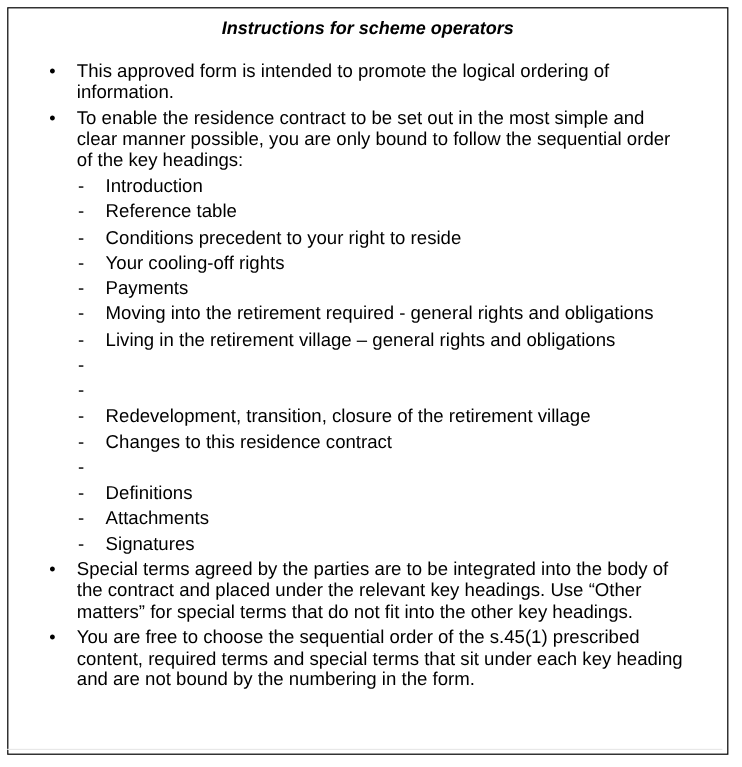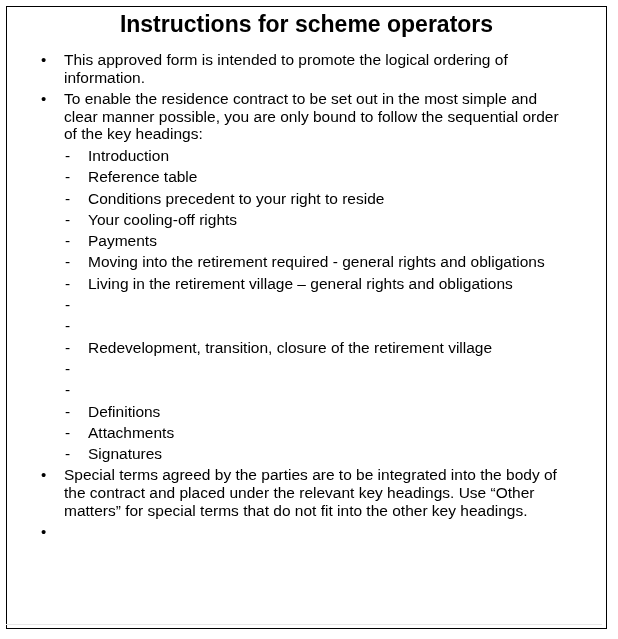--- a/index.html
+++ b/index.html
@@ -24,22 +24,23 @@
       border: 1.5px solid #000000;
       box-sizing: border-box;
       background: #ffffff;
     }
     .title {
       position: absolute;
       left: 0;
       right: 0;
       top: 5px;
       text-align: center;
-      font-size: 23px;
+      font-size: 15px;
       font-weight: bold;
+      font-style: italic;
       line-height: 24px;
     }
     .content {
       position: absolute;
       left: 0;
       top: 44px;
       width: 100%;
       font-size: 15.5px;
       line-height: 17.6px;
     }
@@ -101,31 +102,32 @@
       <div class="sub-item"><span class="sub-dash">-</span><span>Introduction</span></div>
       <div class="sub-item"><span class="sub-dash">-</span><span>Reference table</span></div>
       <div class="sub-item"><span class="sub-dash">-</span><span>Conditions precedent to your right to reside</span></div>
       <div class="sub-item"><span class="sub-dash">-</span><span>Your cooling-off rights</span></div>
       <div class="sub-item"><span class="sub-dash">-</span><span>Payments</span></div>
       <div class="sub-item"><span class="sub-dash">-</span><span>Moving into the retirement required - general rights and obligations</span></div>
       <div class="sub-item"><span class="sub-dash">-</span><span>Living in the retirement village – general rights and obligations</span></div>
       <div class="sub-item"><span class="sub-dash">-</span></div>
       <div class="sub-item"><span class="sub-dash">-</span></div>
       <div class="sub-item"><span class="sub-dash">-</span><span>Redevelopment, transition, closure of the retirement village</span></div>
-      <div class="sub-item"><span class="sub-dash">-</span></div>
+      <div class="sub-item"><span class="sub-dash">-</span><span>Changes to this residence contract</span></div>
       <div class="sub-item"><span class="sub-dash">-</span></div>
       <div class="sub-item"><span class="sub-dash">-</span><span>Definitions</span></div>
       <div class="sub-item"><span class="sub-dash">-</span><span>Attachments</span></div>
       <div class="sub-item"><span class="sub-dash">-</span><span>Signatures</span></div>
     </div>
 
     <div class="bullet">
       <span class="bullet-dot">•</span>
       <span>Special terms agreed by the parties are to be integrated into the body of the contract and placed under the relevant key headings.  Use “Other matters” for special terms that do not fit into the other key headings.</span>
     </div>
 
     <div class="bullet">
       <span class="bullet-dot">•</span>
+      <span>You are free to choose the sequential order of the s.45(1) prescribed content, required terms and special terms that sit under each key heading and are not bound by the numbering in the form.</span>
     </div>
 
   </div>
 </div>
 <div class="bottom-line"></div>
 
 </body></html>

